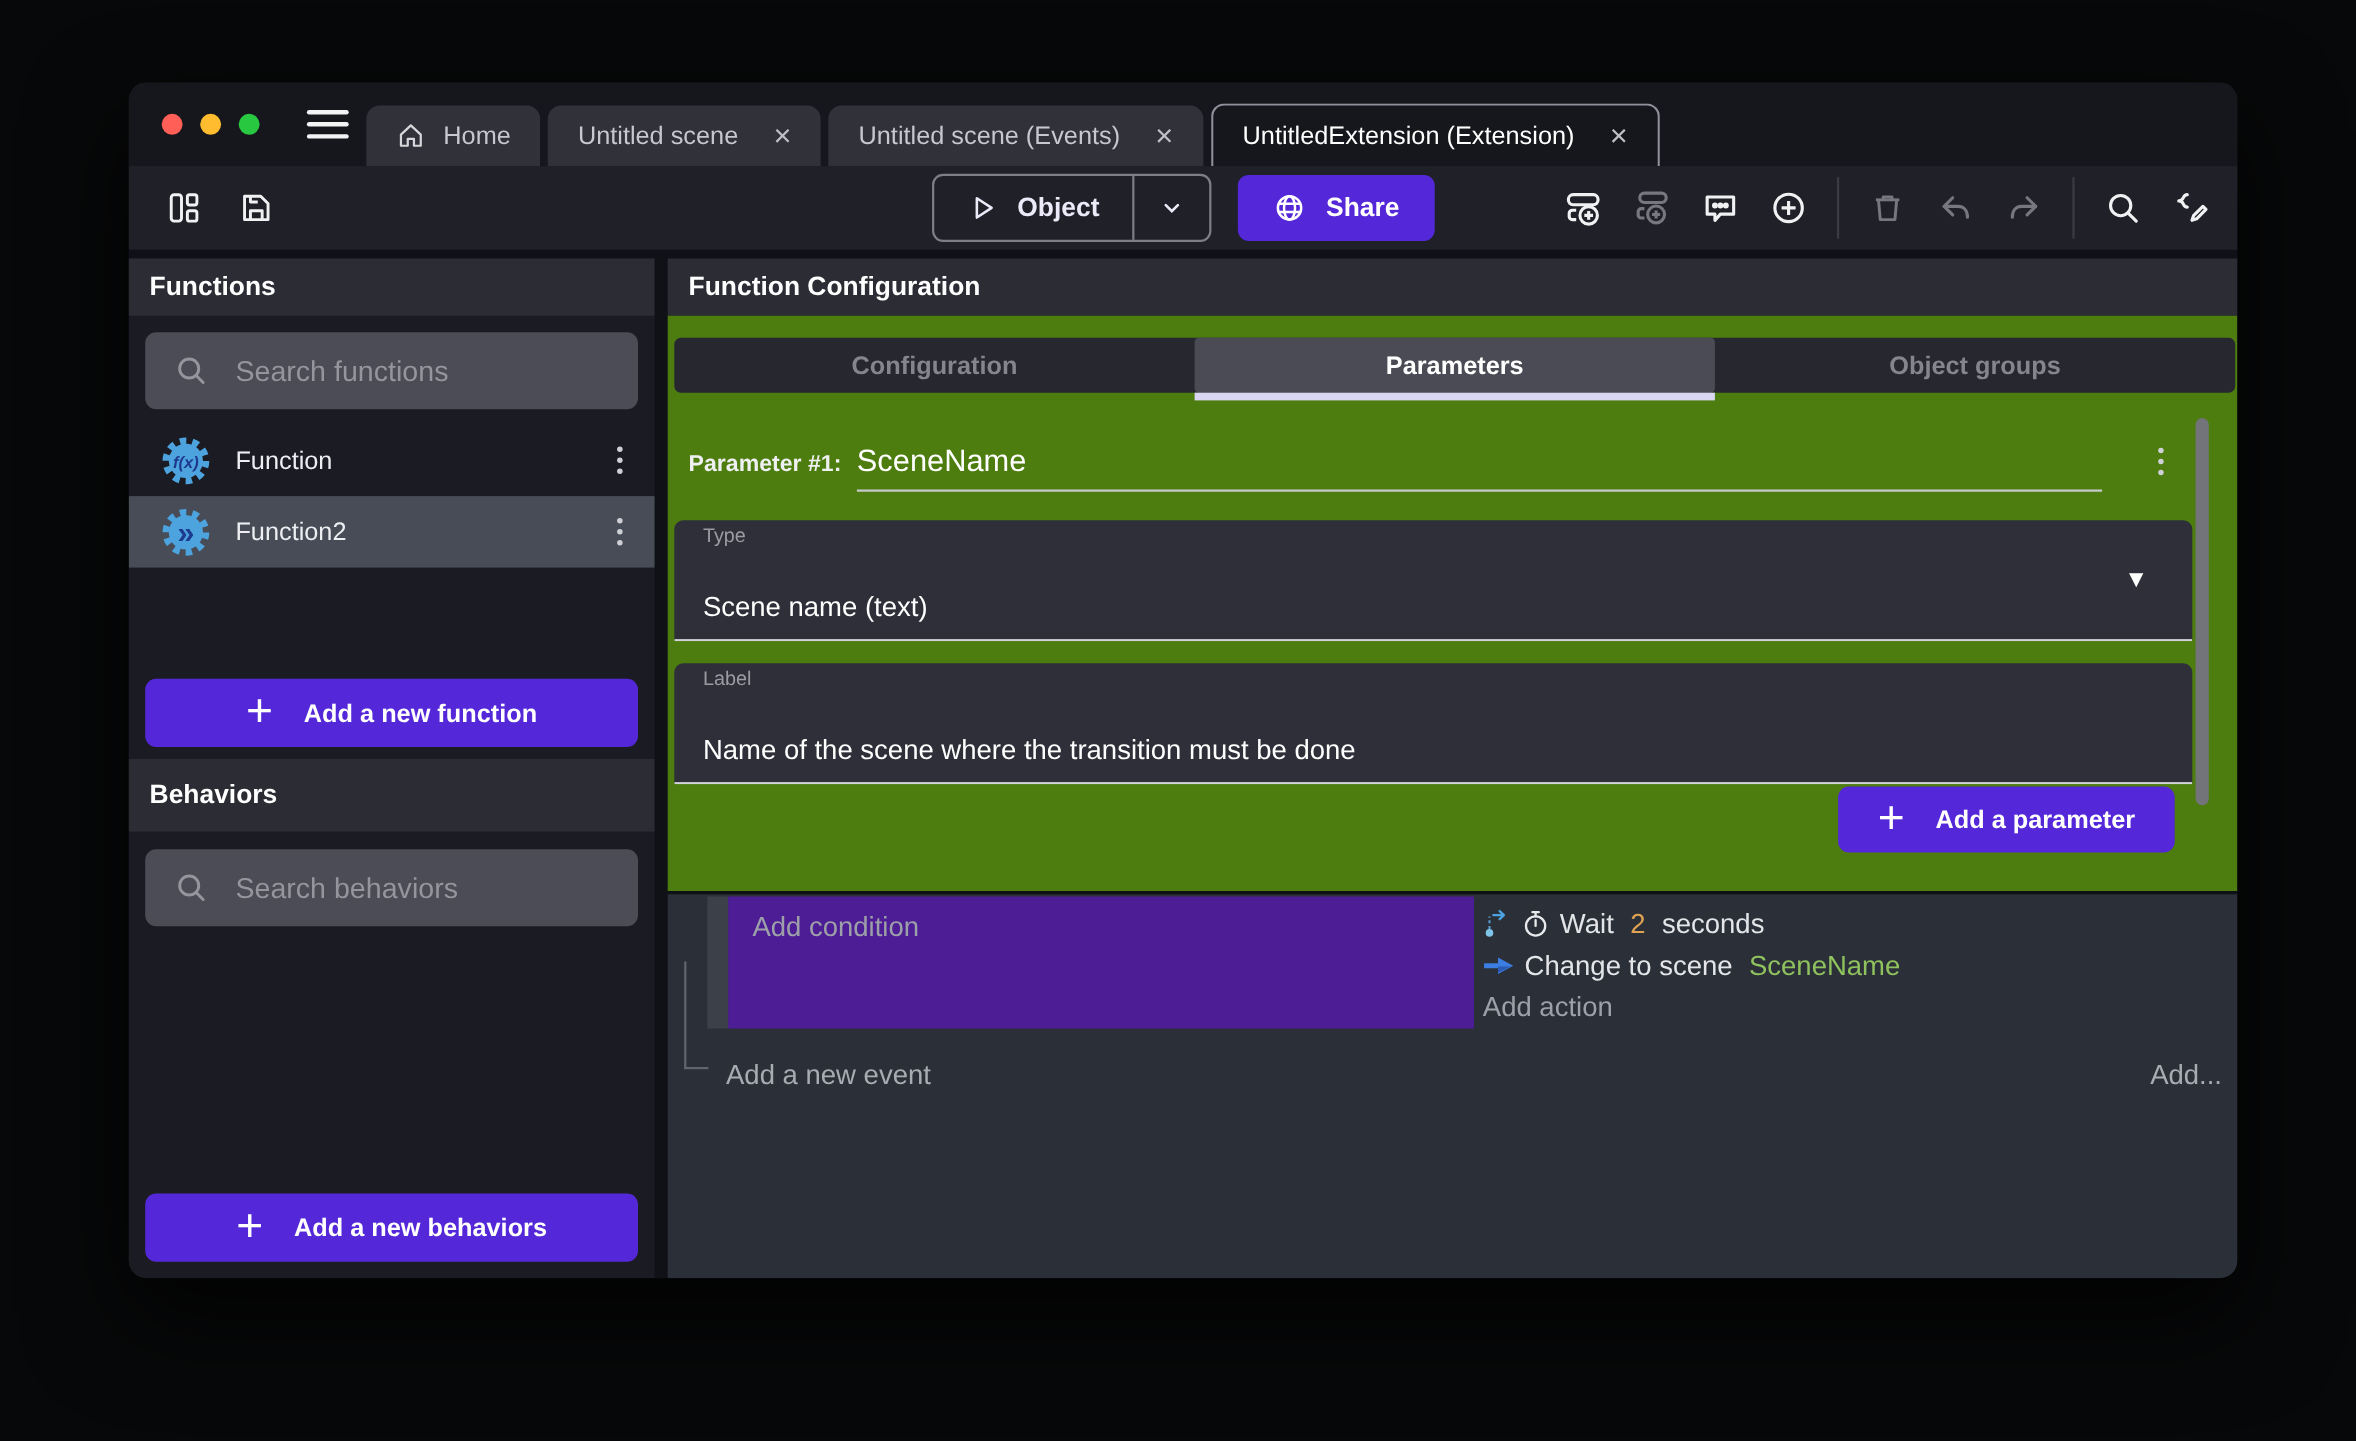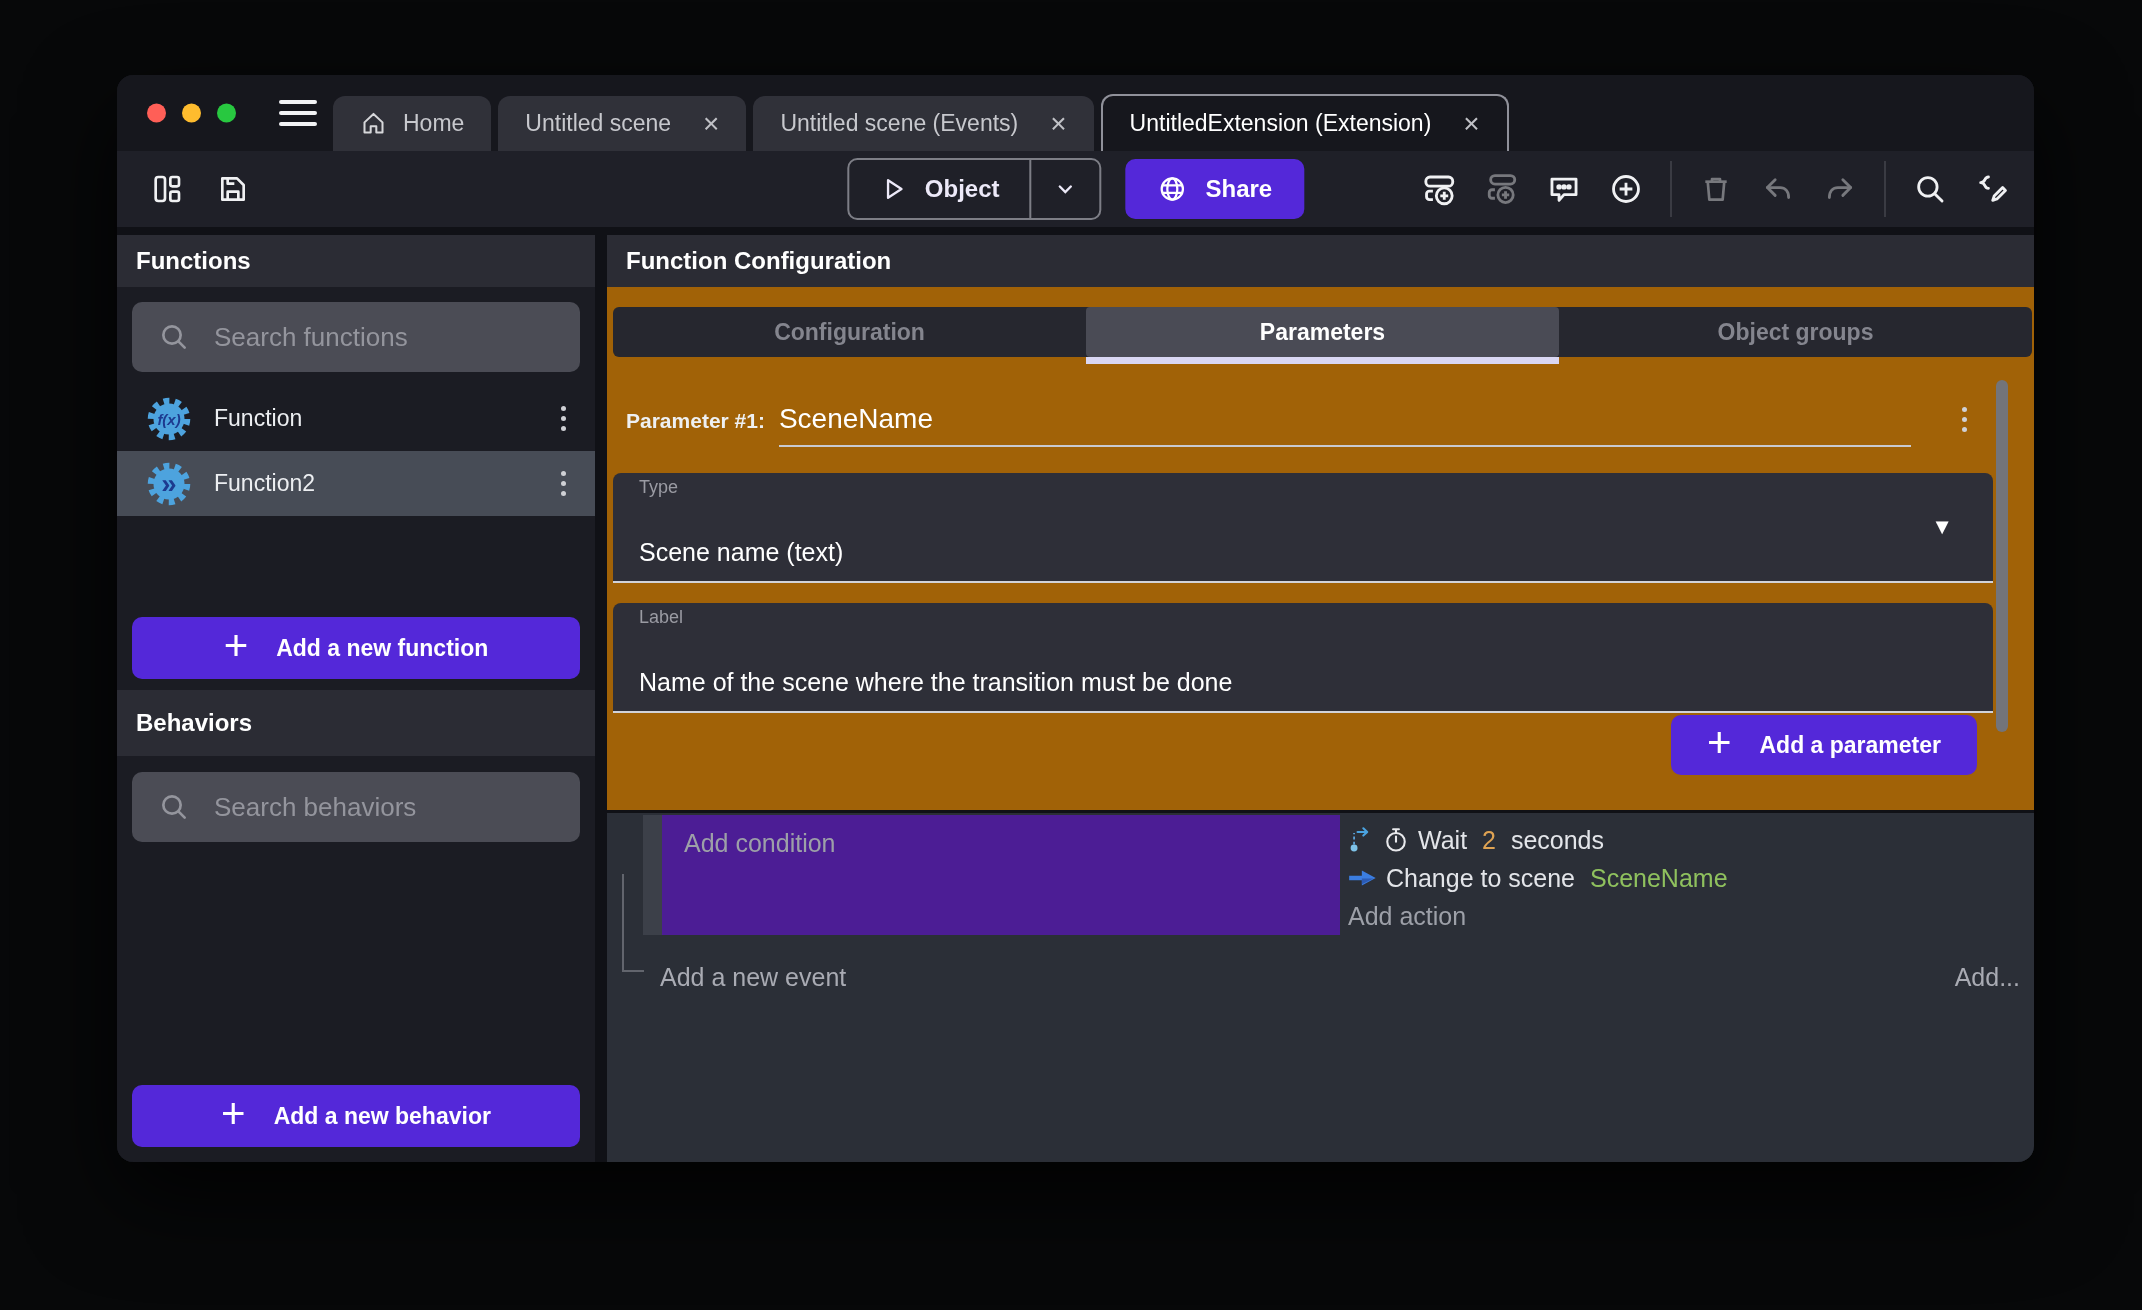--- a/index.html
+++ b/index.html
@@ -50,21 +50,21 @@
   .add-btn{margin:0 15px;height:62px;border-radius:10px;background:#5428d9;color:#fff;display:flex;align-items:center;justify-content:center;gap:28px;font-size:23px;font-weight:bold;flex:none;}
   .add-btn .plus{font-size:42px;font-weight:400;line-height:1;margin-top:-5px;}
   .mt-fn{margin-top:101px;}
   .strip-behaviors{margin-top:11px;height:66px;}
   .mt-sb{margin-top:16px;}
   .spacer{flex:1;}
   .mb-b{margin-bottom:15px;}
 
   
   .main{flex:1;display:flex;flex-direction:column;min-width:0;}
-  .config{background:#a16207;height:523px;position:relative;flex:none;}
+  .config{background:#4d7c0f;height:523px;position:relative;flex:none;}
   .tabs-row{margin:20px 2px 0 6px;height:50px;background:#26272f;border-radius:6px;display:flex;}
   .tab2{flex:1;display:flex;align-items:center;justify-content:center;font-size:23px;font-weight:bold;color:#84858e;position:relative;}
   .tab2.active{background:#4a4b55;color:#fff;border-radius:4px;}
   .tab2.active::after{content:"";position:absolute;left:0;right:0;bottom:-7px;height:7px;background:#dad7f3;}
   .param-row{margin:46px 0 0 19px;display:flex;align-items:baseline;padding-right:123px;position:relative;}
   .param-label{font-size:21px;font-weight:bold;color:#eef0f2;white-space:nowrap;}
   .param-underline{flex:1;border-bottom:2px solid #c9cad0;padding-bottom:10px;margin-left:14px;}
   .param-name{font-size:28px;color:#ffffff;}
   .param-kebab{position:absolute;right:64px;top:4px;}
   .field{margin:26px 41px 0 6px;background:#2e2f38;border-radius:8px 8px 0 0;border-bottom:2px solid #d2d3d9;padding:4px 26px 14px;position:relative;}
@@ -288,21 +288,21 @@
         <div class="search-box mt-sb">
           <svg width="32" height="32" viewBox="0 0 24 24" fill="none" stroke="#94959d" stroke-width="2" stroke-linecap="round">
               <circle cx="10.5" cy="10.5" r="6.5"></circle>
               <path d="M15.3 15.3 L20 20"></path>
             </svg>
           <input type="text" placeholder="Search behaviors" style="">
         </div>
         <div class="spacer"></div>
         <div class="add-btn mb-b">
           <span class="plus">+</span>
-          <span>Add a new behavior</span>
+          <span>Add a new behaviors</span>
         </div>
       </div>
 
       <div class="main">
         <div class="panel-strip">
           <span>Function Configuration</span>
         </div>
 
         <div class="config">
           <div class="tabs-row">

